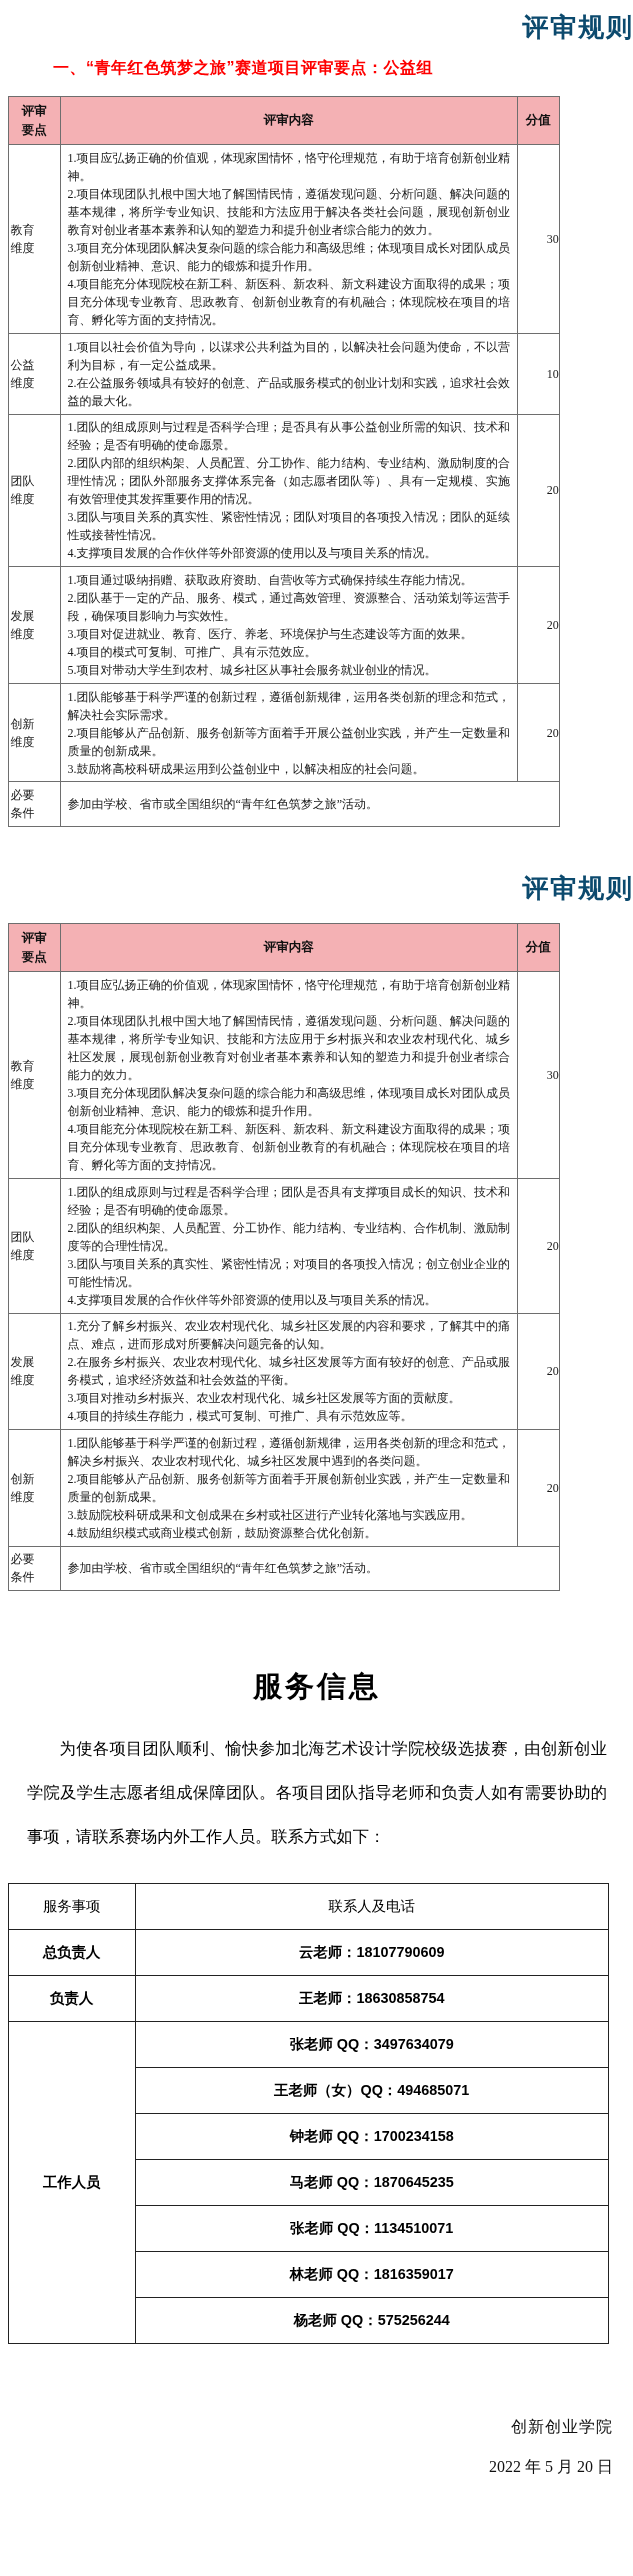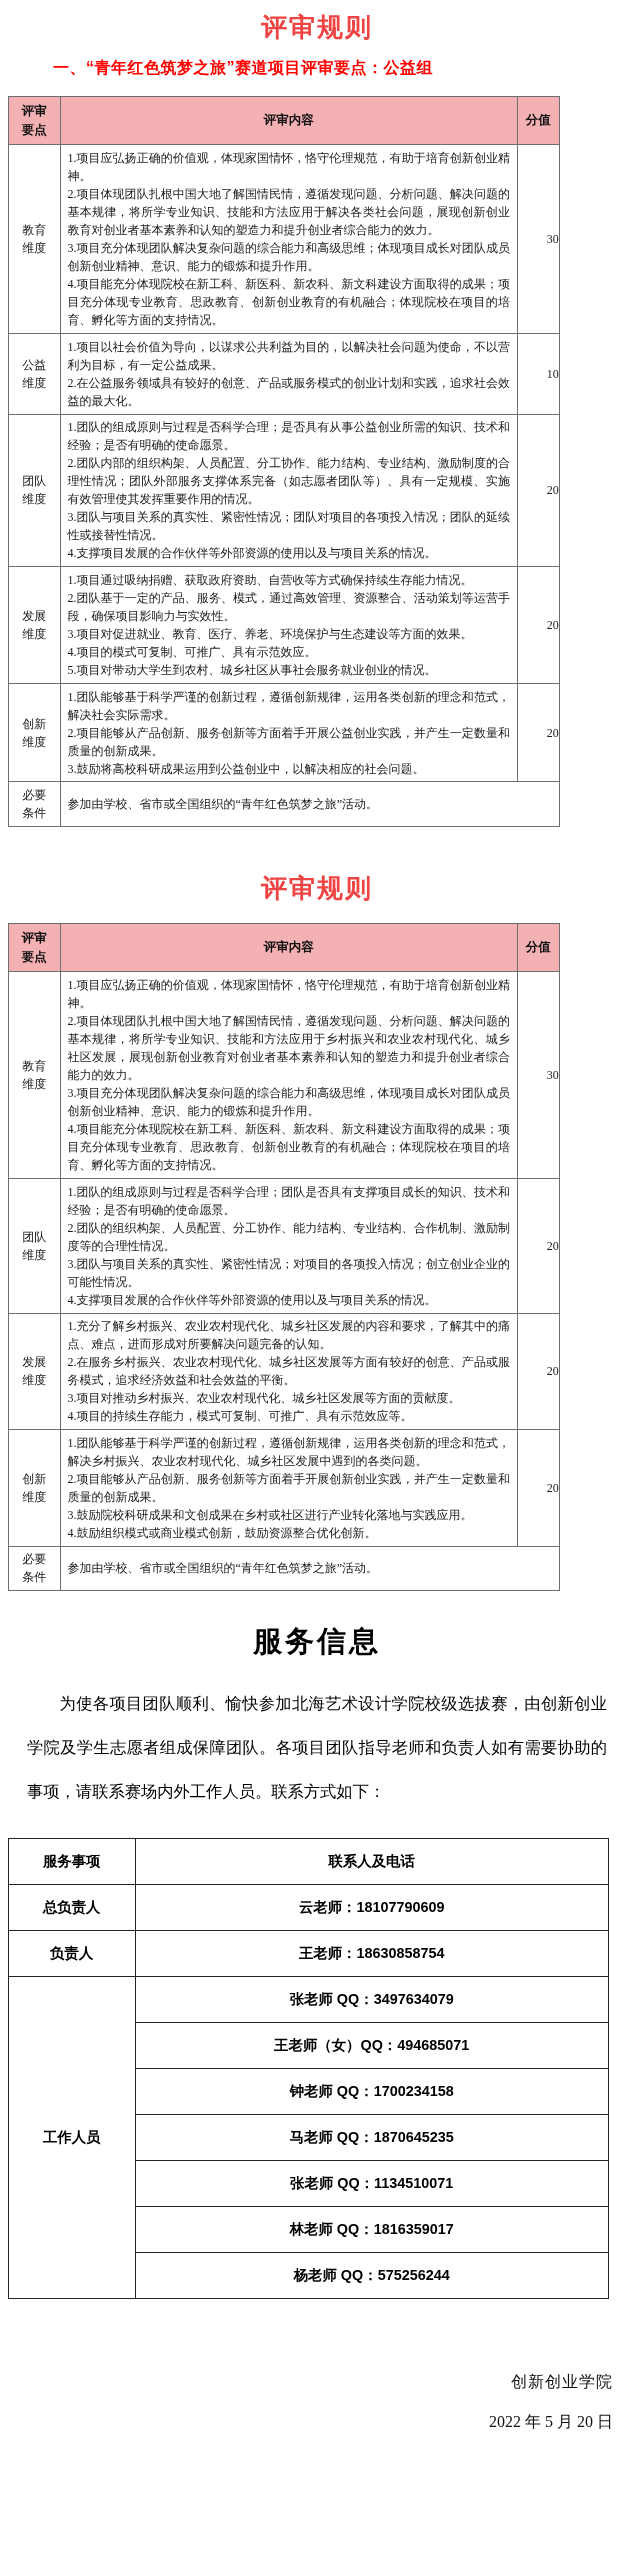--- a/index.html
+++ b/index.html
@@ -6,25 +6,25 @@
   body {
     width: 634px;
     background: #ffffff;
     font-family: "Liberation Sans", sans-serif;
     color: #1a1a1a;
   }
   .page { width: 634px; padding: 7.7px 0 38px 0; }
 
   
   .doc-title {
-    text-align: center;
+    text-align: right;
     font-size: 26px;
     font-weight: bold;
     letter-spacing: 1.9px;
-    color: #ef4444;
+    color: #0c4a6e;
     font-family: "Liberation Sans", sans-serif;
   }
   .sec1 .doc-title { margin-top: 1.9px; }
   .sec2 .doc-title { margin-top: 44px; }
   .red-subtitle {
     margin: 13.4px 0 0 53px;
     font-size: 16px;
     font-weight: bold;
     color: #fe0000;
     letter-spacing: 0.5px;
@@ -47,35 +47,34 @@
   .rule-table thead th {
     background: #f4b1b4;
     font-weight: bold;
     text-align: center;
     padding: 4.8px 1.9px;
     font-size: 12.5px;
     color: #111;
     font-family: "Liberation Sans", sans-serif;
   }
   .rule-table td.dim {
-    text-align: center;
     padding: 3.8px 1.9px;
   }
   .rule-table td.content {
     padding: 3.8px 6.7px;
     text-align: justify;
   }
   .rule-table td.score {
     text-align: right;
     font-family: "Liberation Serif", serif;
   }
   .pre { white-space: pre-line; }
 
   
-  .service { margin-top: 31px; }
+  .service { margin-top: 76px; }
   .service-title {
     text-align: center;
     font-size: 29px;
     font-weight: bold;
     letter-spacing: 2.9px;
     color: #000;
   }
   .service-para {
     margin: 19px 27px 0 27px;
     font-size: 16.3px;
@@ -95,21 +94,21 @@
     color: #000;
   }
   .contact-table col.c-role { width: 127px; }
   .contact-table th, .contact-table td {
     border: 1.9px solid #222;
     text-align: center;
     vertical-align: middle;
     height: 46px;
     padding: 1.9px 3.8px;
   }
-  .contact-table th { font-weight: bold; }
+  .contact-table th { font-weight: normal; }
 
   
   .doc-footer {
     margin: 73px 21px 0 0;
     text-align: right;
     font-size: 16px;
     font-family: "Liberation Serif", serif;
     color: #111;
   }
   .doc-footer .org { margin-bottom: 19px; letter-spacing: 1px; }

